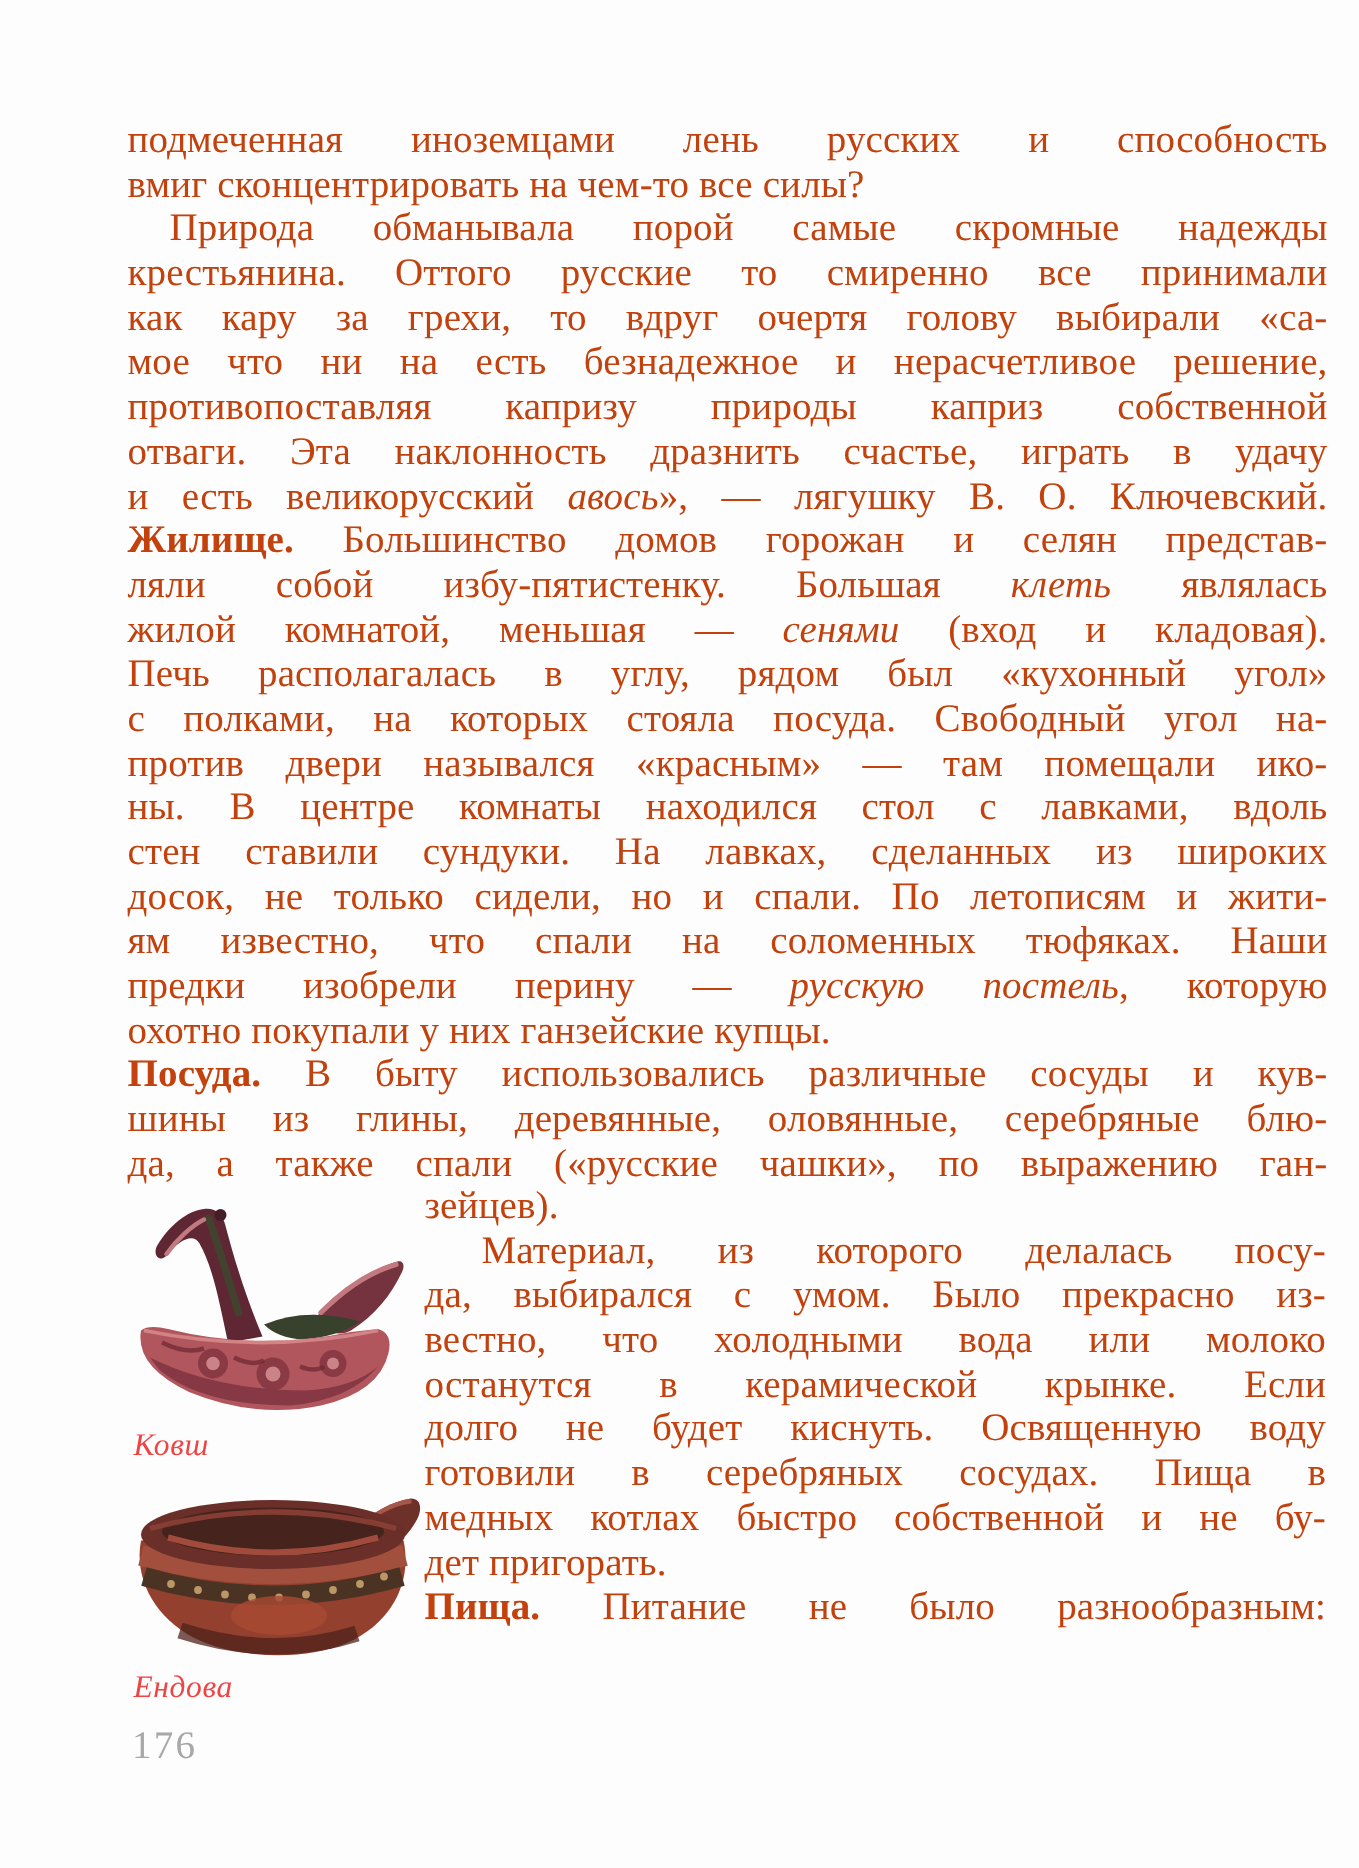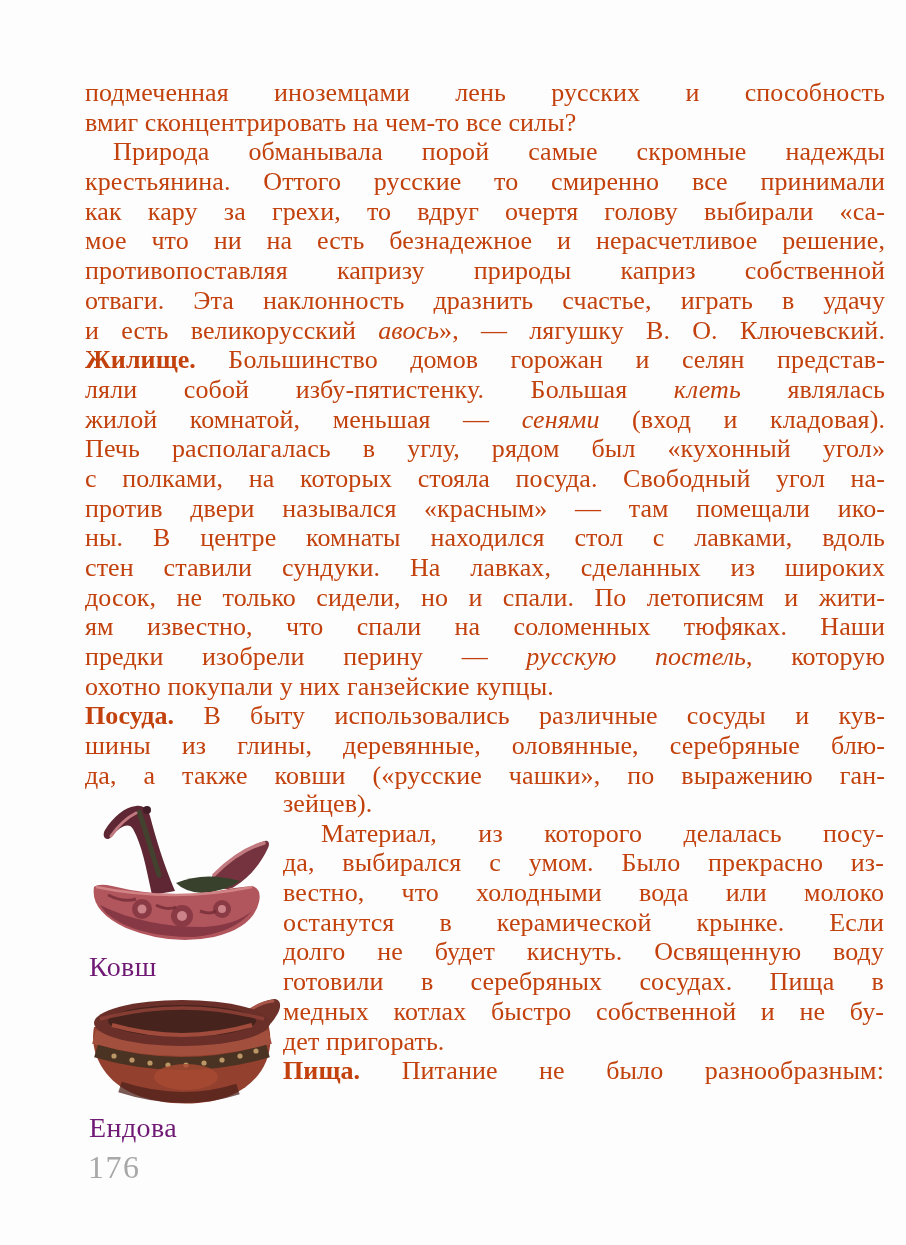--- a/index.html
+++ b/index.html
@@ -33,31 +33,32 @@
   }
   .tline.last-left { text-align:center; text-align-last:left; }
   .tline.ind { text-indent:28px; }
   .right-col .tline.ind { text-indent:38px; }
   .seg-normal { font-style:normal; font-weight:normal; }
   .seg-bold   { font-weight:bold; }
   .seg-italic { font-style:italic; }
   .figure { position:absolute; }
   .fig-caption {
     position:absolute;
-    font-size:28px;
-    color:#701a75;
+    font-size:21px;
+    color:#ef4444;
     letter-spacing:0.4px;
+    font-style:italic;
   }
   .cap-kovsh  { left:89px; top:951px; }
   .cap-endova { left:89px; top:1112px; }
   .fig-kovsh  { left:84px; top:799px; width:188px; height:150px; }
   .fig-endova { left:86px; top:993px; width:197px; height:119px; }
   .page-number {
     position:absolute; left:88px; top:1149px;
-    font-size:32px; color:#a8a8a8; letter-spacing:1.5px;
+    font-size:26px; color:#a8a8a8; letter-spacing:1.5px;
   }
   svg { display:block; width:100%; height:100%; }
 </style>
 </head>
 <body>
 
 <div class="page">
 
   <div class="textcol main-col" id="main-lines">
       <div class="tline"><span class="seg-normal">подмеченная иноземцами лень русских и способность</span></div>
@@ -76,21 +77,21 @@
       <div class="tline"><span class="seg-normal">с полками, на которых стояла посуда. Свободный угол на-</span></div>
       <div class="tline"><span class="seg-normal">против двери назывался «красным» — там помещали ико-</span></div>
       <div class="tline"><span class="seg-normal">ны. В центре комнаты находился стол с лавками, вдоль</span></div>
       <div class="tline"><span class="seg-normal">стен ставили сундуки. На лавках, сделанных из широких</span></div>
       <div class="tline"><span class="seg-normal">досок, не только сидели, но и спали. По летописям и жити-</span></div>
       <div class="tline"><span class="seg-normal">ям известно, что спали на соломенных тюфяках. Наши</span></div>
       <div class="tline"><span class="seg-normal">предки изобрели перину — </span><span class="seg-italic">русскую постель</span><span class="seg-normal">, которую</span></div>
       <div class="tline last-left"><span class="seg-normal">охотно покупали у них ганзейские купцы.</span></div>
       <div class="tline"><span class="seg-bold">Посуда.</span><span class="seg-normal"> В быту использовались различные сосуды и кув-</span></div>
       <div class="tline"><span class="seg-normal">шины из глины, деревянные, оловянные, серебряные блю-</span></div>
-      <div class="tline"><span class="seg-normal">да, а также ковши («русские чашки», по выражению ган-</span></div>
+      <div class="tline"><span class="seg-normal">да, а также спали («русские чашки», по выражению ган-</span></div>
     </div>
 
   <div class="textcol right-col" id="right-lines">
       <div class="tline last-left"><span class="seg-normal">зейцев).</span></div>
       <div class="tline ind"><span class="seg-normal">Материал, из которого делалась посу-</span></div>
       <div class="tline"><span class="seg-normal">да, выбирался с умом. Было прекрасно из-</span></div>
       <div class="tline"><span class="seg-normal">вестно, что холодными вода или молоко</span></div>
       <div class="tline"><span class="seg-normal">останутся в керамической крынке. Если</span></div>
       <div class="tline"><span class="seg-normal">долго не будет киснуть. Освященную воду</span></div>
       <div class="tline"><span class="seg-normal">готовили в серебряных сосудах. Пища в</span></div>

